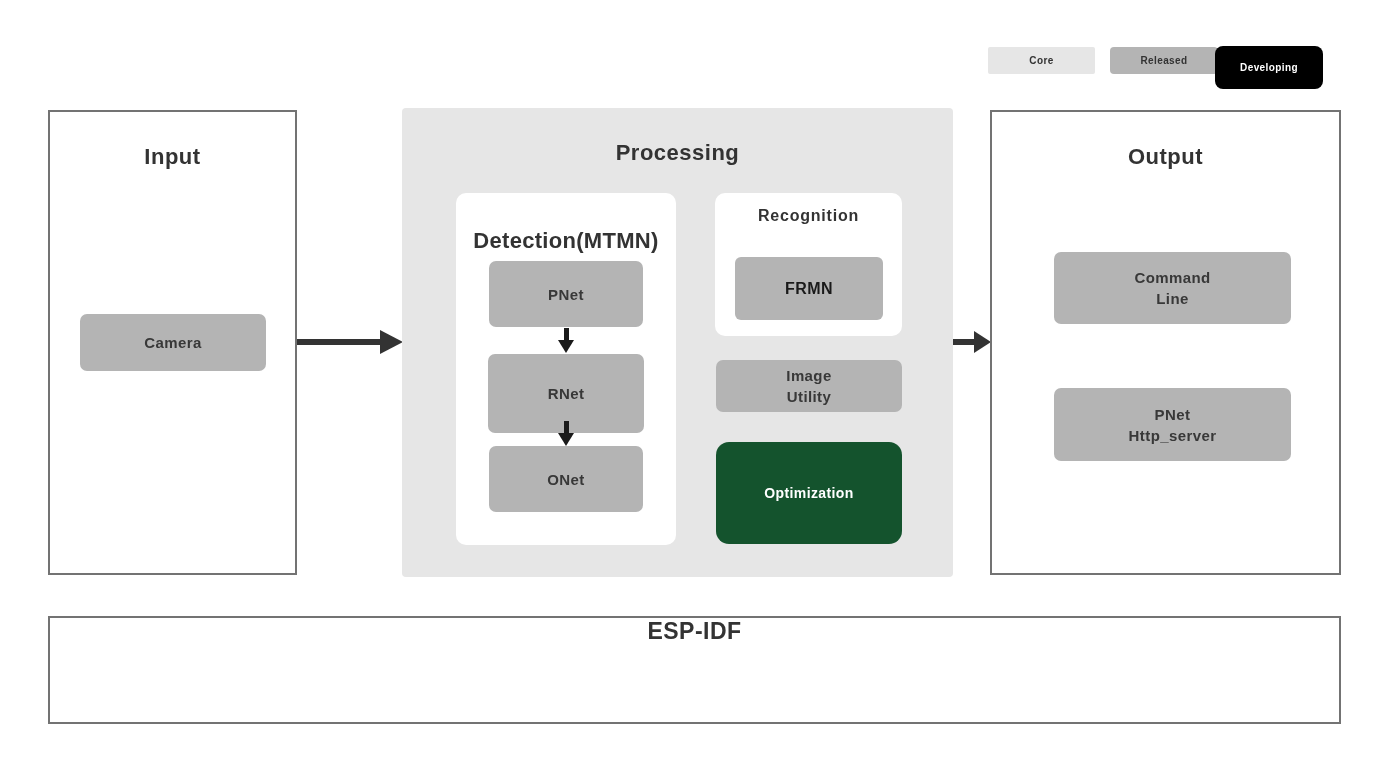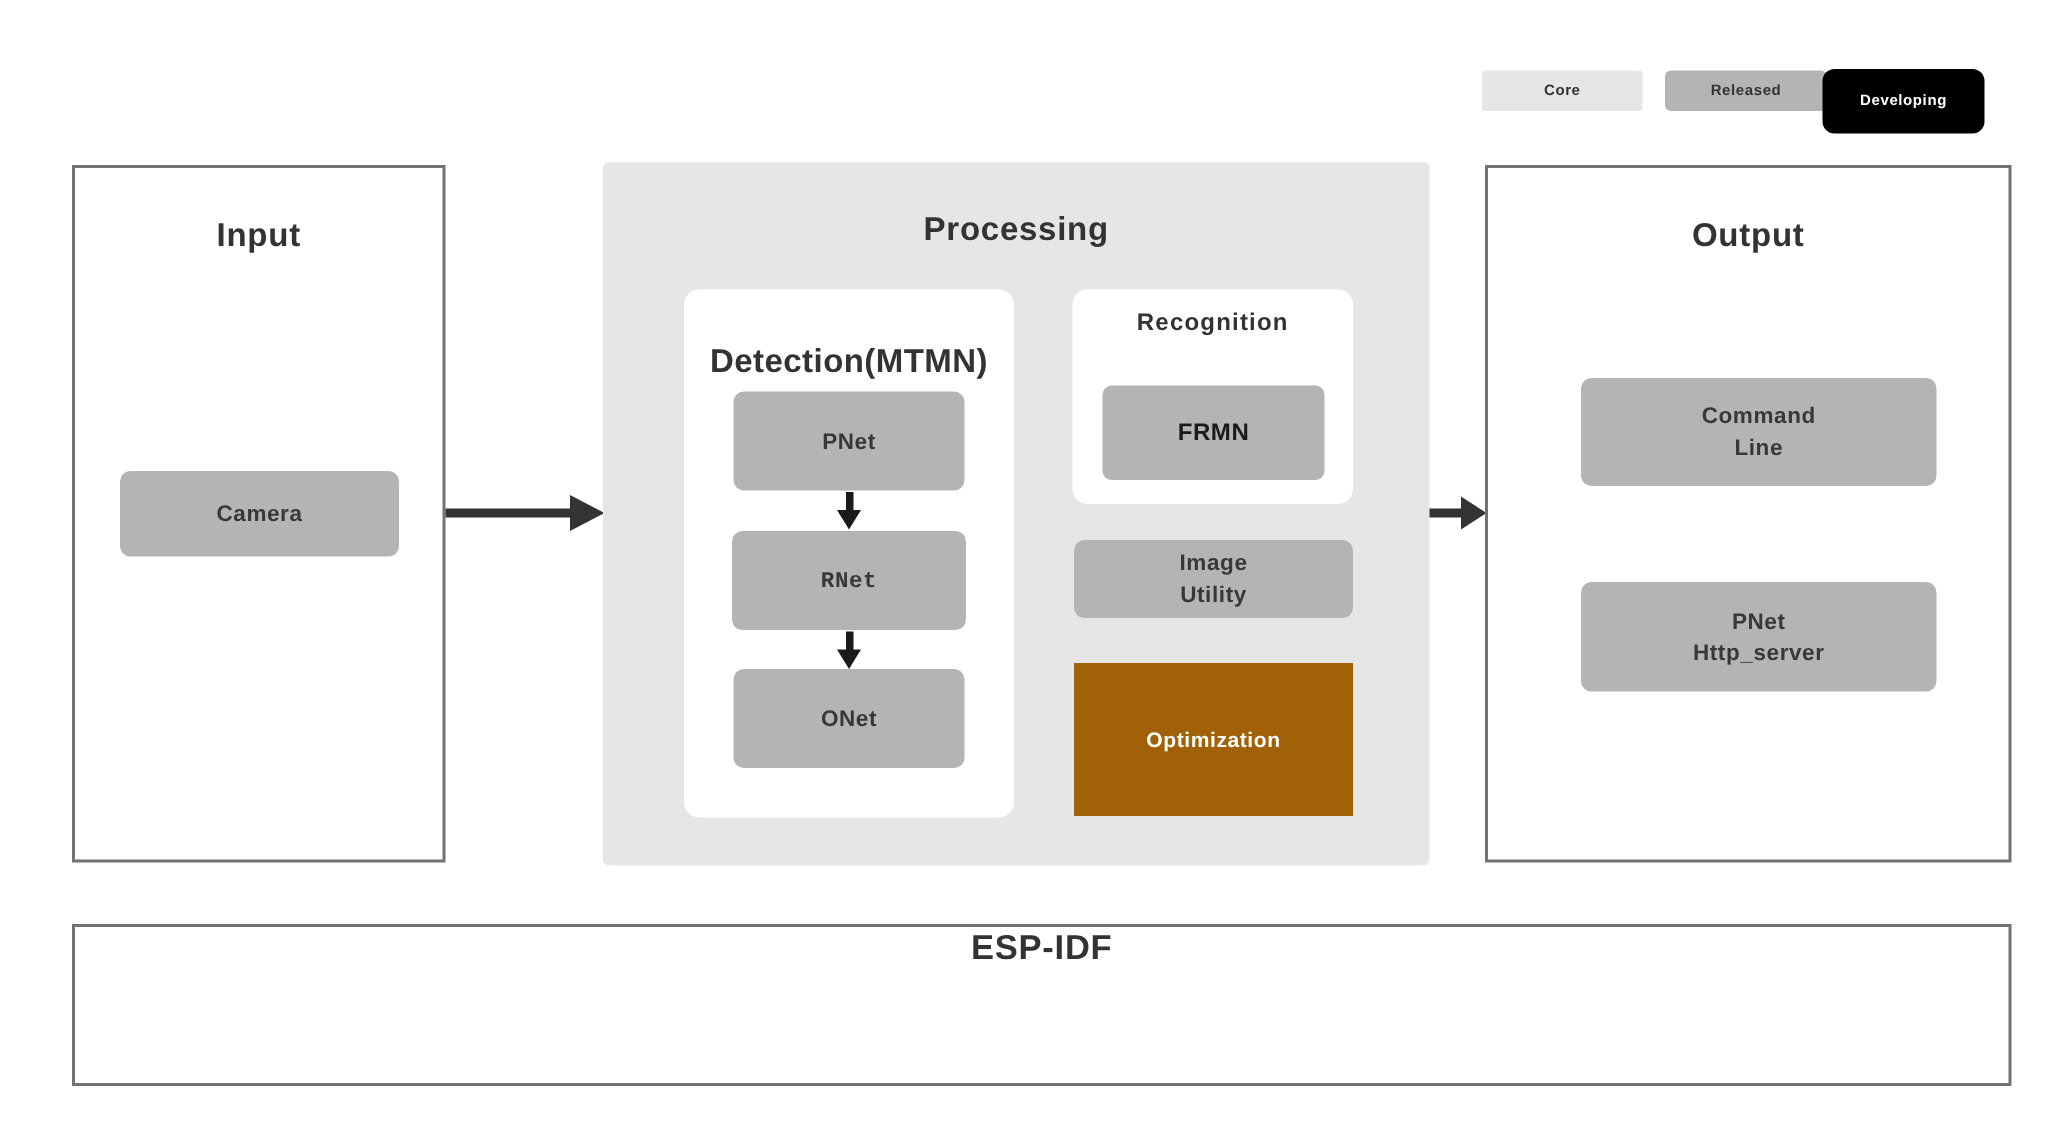--- a/index.html
+++ b/index.html
@@ -76,26 +76,26 @@
     background: #b4b4b4;
     border-radius: 7px;
     font-size: 15px;
     letter-spacing: 0.4px;
     color: #383838;
     text-align: center;
     line-height: 21px;
   }
   .box-camera  { left: 80px;   top: 314px; width: 186px; height: 57px; }
   .box-pnet    { left: 489px;  top: 261px; width: 154px; height: 66px; }
-  .box-rnet    { left: 488px;  top: 354px; width: 156px; height: 66px; font-family: Liberation Mono, monospace; }
+  .box-rnet    { left: 488px;  top: 354px; width: 156px; height: 79px; }
   .box-onet    { left: 489px;  top: 446px; width: 154px; height: 66px; }
   .box-frmn    { left: 735px;  top: 257px; width: 148px; height: 63px; font-size: 16px; color: #1a1a1a; border-radius: 6px; }
   .box-imgutil { left: 716px;  top: 360px; width: 186px; height: 52px; }
   .box-optim   { left: 716px;  top: 442px; width: 186px; height: 102px;
-                 background: #a16207; color: #ffffff; font-size: 14px; border-radius: 0; }
+                 background: #14532d; color: #ffffff; font-size: 14px; border-radius: 13px; }
   .box-cmdline { left: 1054px; top: 252px; width: 237px; height: 72px; justify-content: center; }
   .box-wifi    { left: 1054px; top: 388px; width: 237px; height: 73px; }
 
   
   .h-shaft { position: absolute; background: #333333; height: 6px; }
   .h-head  { position: absolute; width: 0; height: 0;
              border-top: 12px solid transparent;
              border-bottom: 12px solid transparent;
              border-left: 23px solid #333333; }
   .h-shaft-1 { left: 297px; top: 339px; width: 84px; }

